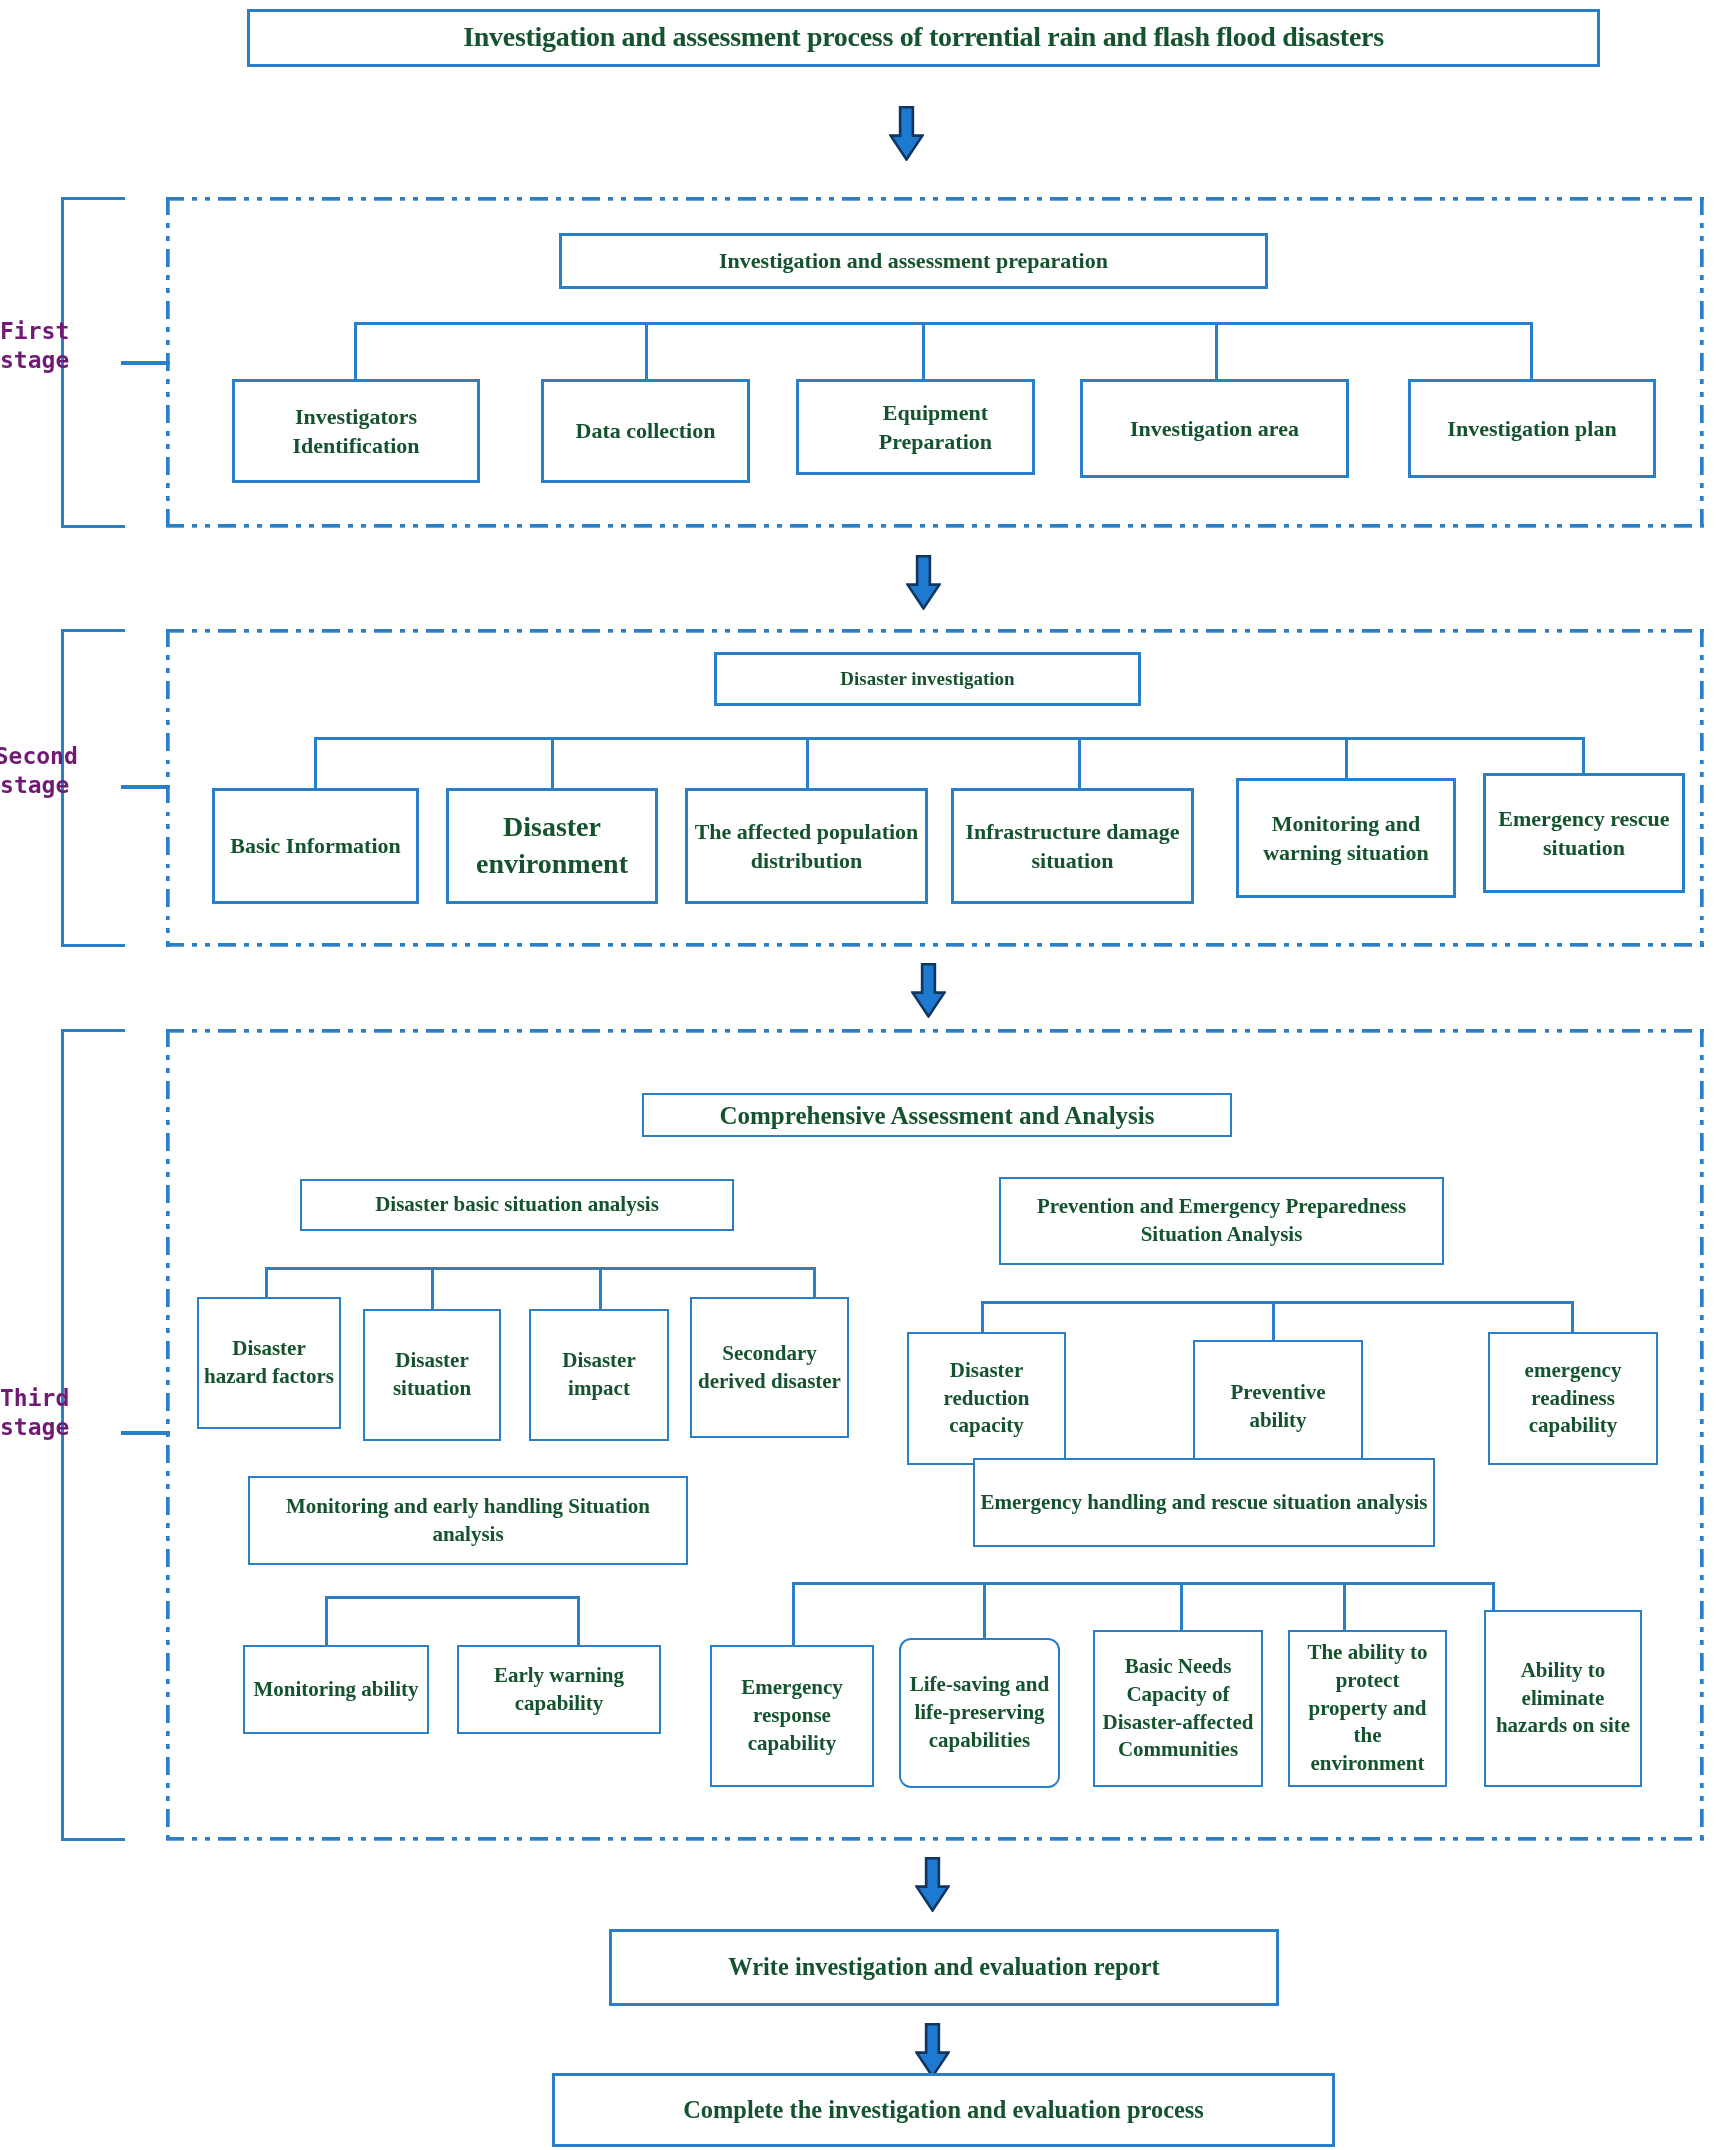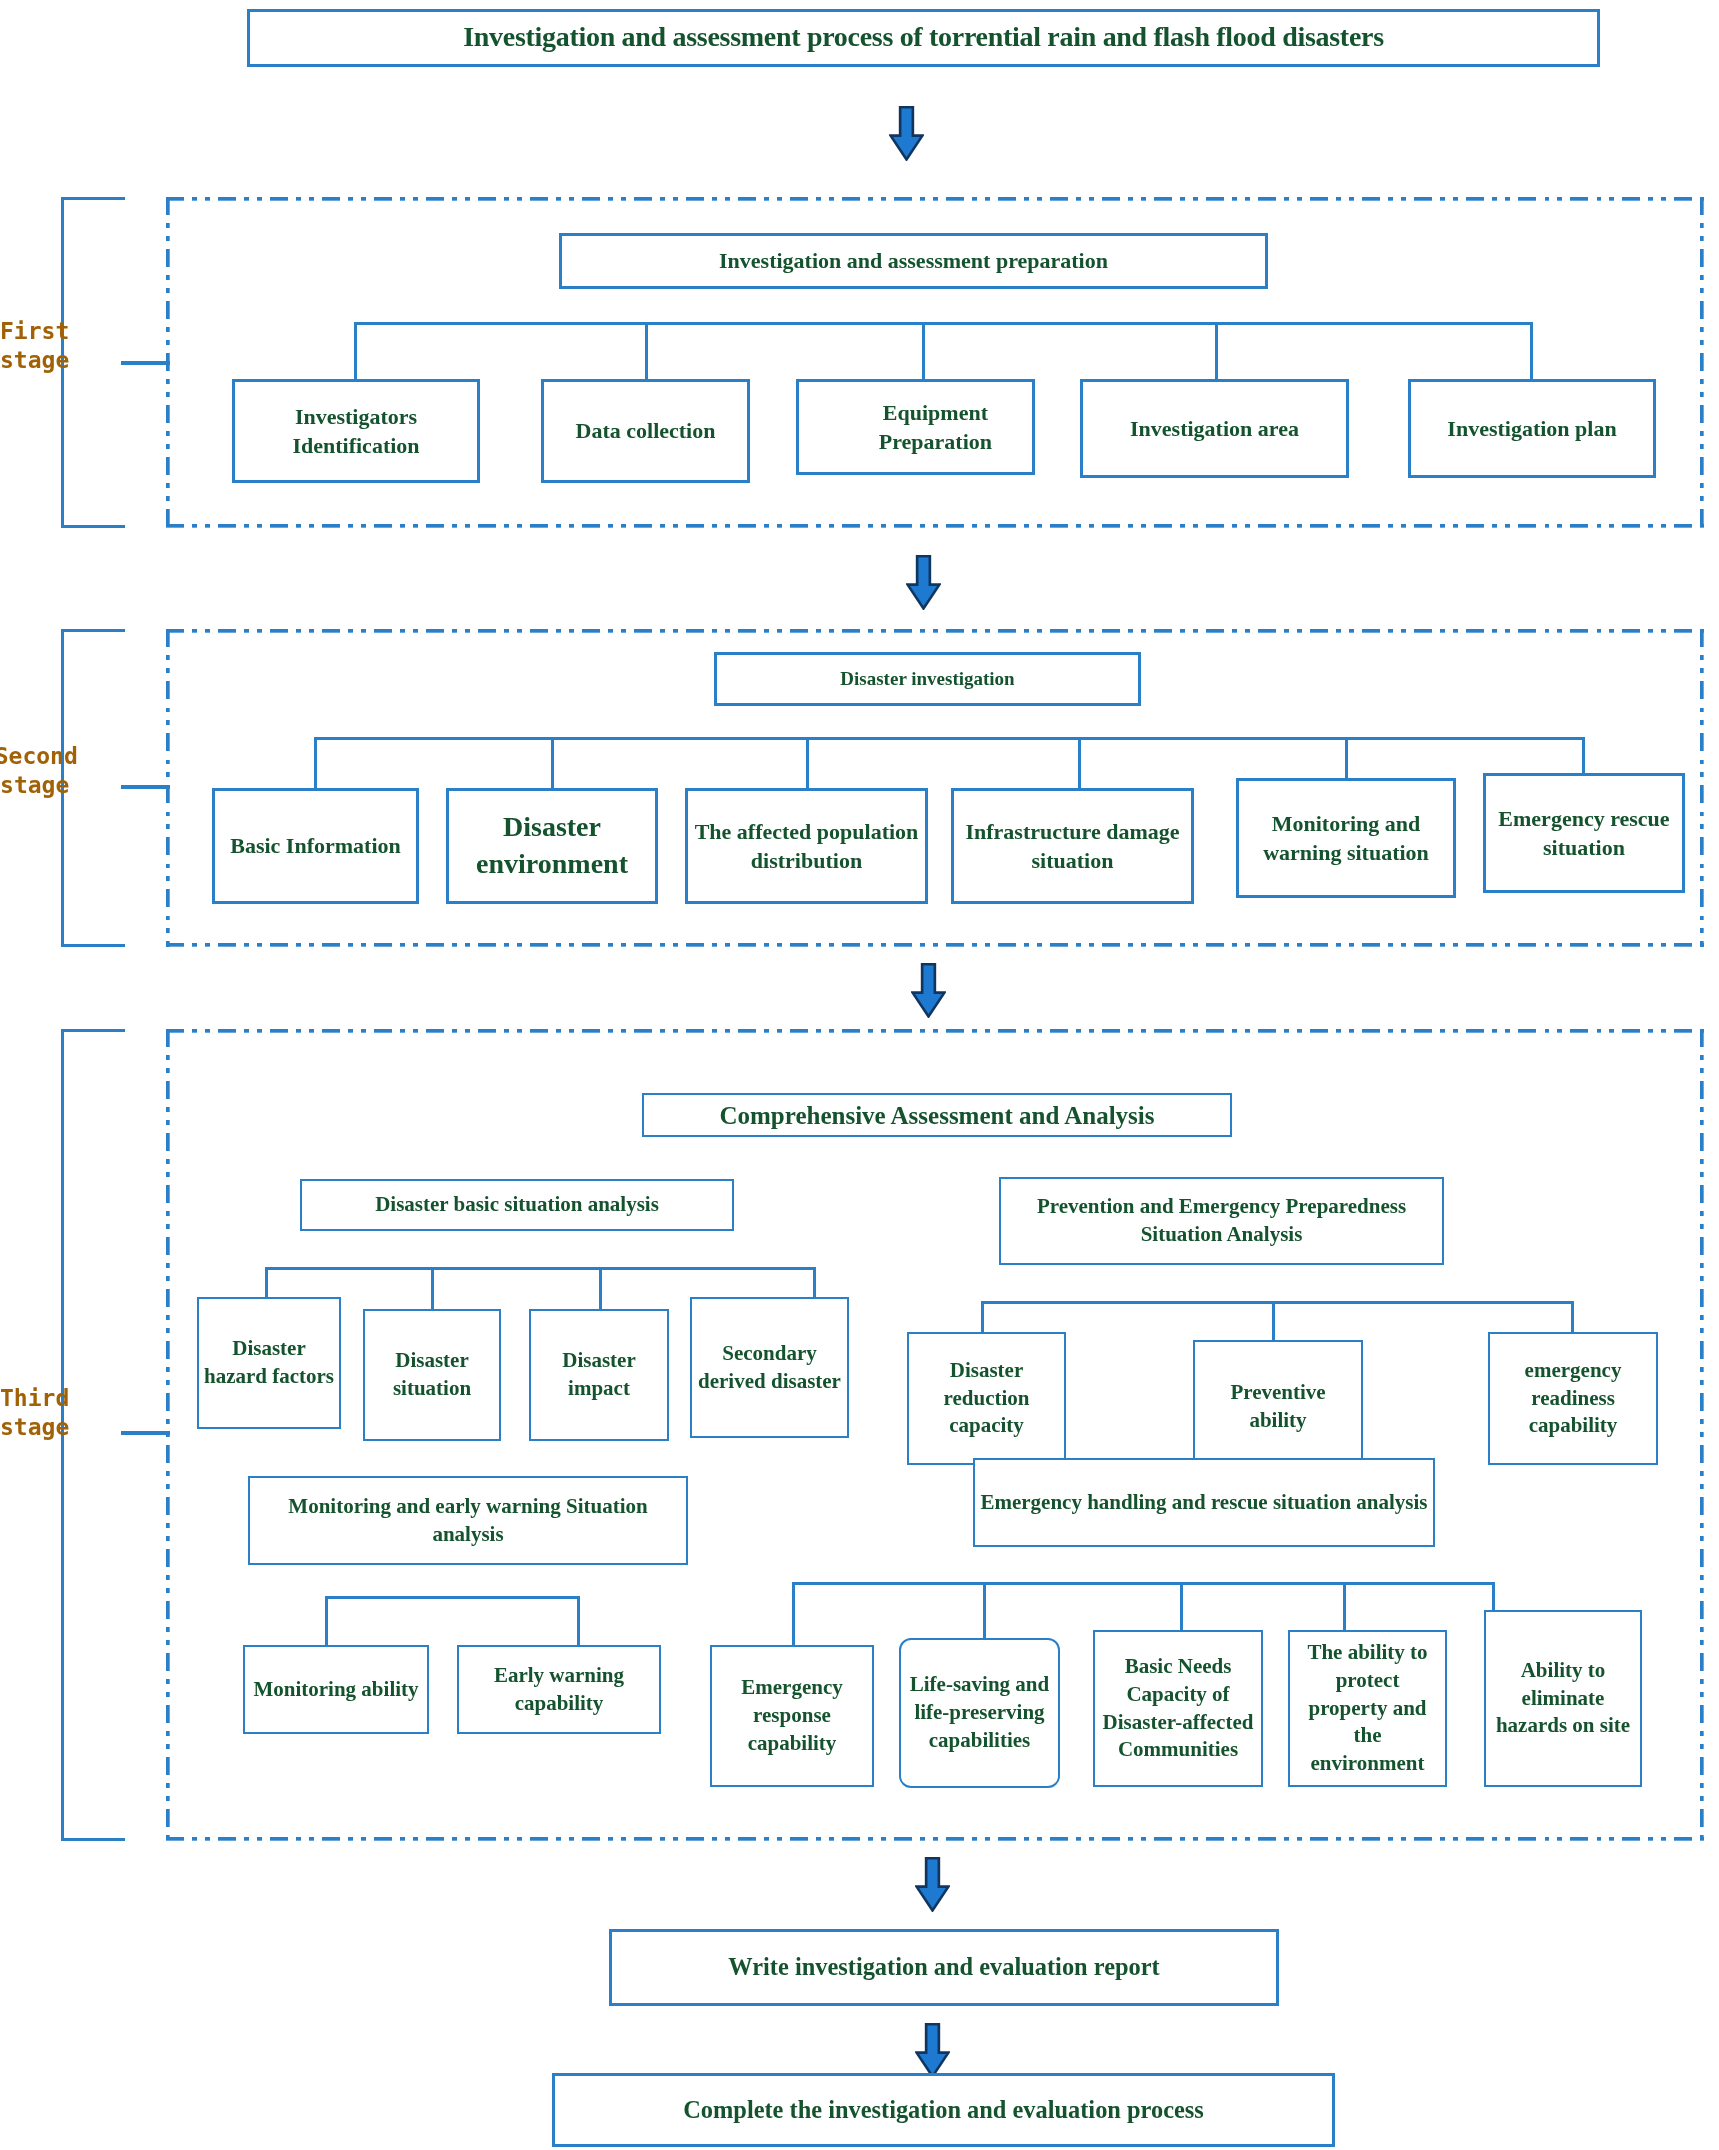--- a/index.html
+++ b/index.html
@@ -58,21 +58,21 @@
   }
   .bracket-stub{
     position:absolute;
     height:3.7px;
     background:#2a7fc9;
   }
   .stagelabel{
     position:absolute;
     font-family:"DejaVu Sans Mono","Liberation Mono",monospace;
     font-weight:bold;
-    color:#a16207;
+    color:#701a75;
     text-align:center;
     line-height:1.25;
     white-space:pre-line;
   }
 
   
   .hline{position:absolute;background:#2a7fc9;height:3.2px;}
   .vline{position:absolute;background:#2a7fc9;width:3.2px;}
 
   
@@ -228,21 +228,21 @@
     <span>Disaster reduction capacity</span>
   </div>
   <div class="box thin" style="left:1193px;top:1340px;width:170px;height:133px;font-size:21px;">
     <span>Preventive ability</span>
   </div>
   <div class="box thin" style="left:1488px;top:1332px;width:170px;height:133px;font-size:21px;">
     <span>emergency readiness capability</span>
   </div>
 
   <div class="box thin" style="left:248px;top:1476px;width:440px;height:89px;font-size:21px;">
-    <span>Monitoring and early warning Situation analysis</span>
+    <span>Monitoring and early handling Situation analysis</span>
   </div>
 
   <div class="hline" style="left:325px;top:1596px;width:255px;"></div>
   <div class="vline" style="left:325px;top:1596px;height:52px;"></div>
   <div class="vline" style="left:577px;top:1596px;height:52px;"></div>
 
   <div class="box thin" style="left:243px;top:1645px;width:186px;height:89px;font-size:21px;">
     <span>Monitoring ability</span>
   </div>
   <div class="box thin" style="left:457px;top:1645px;width:204px;height:89px;font-size:21px;">

